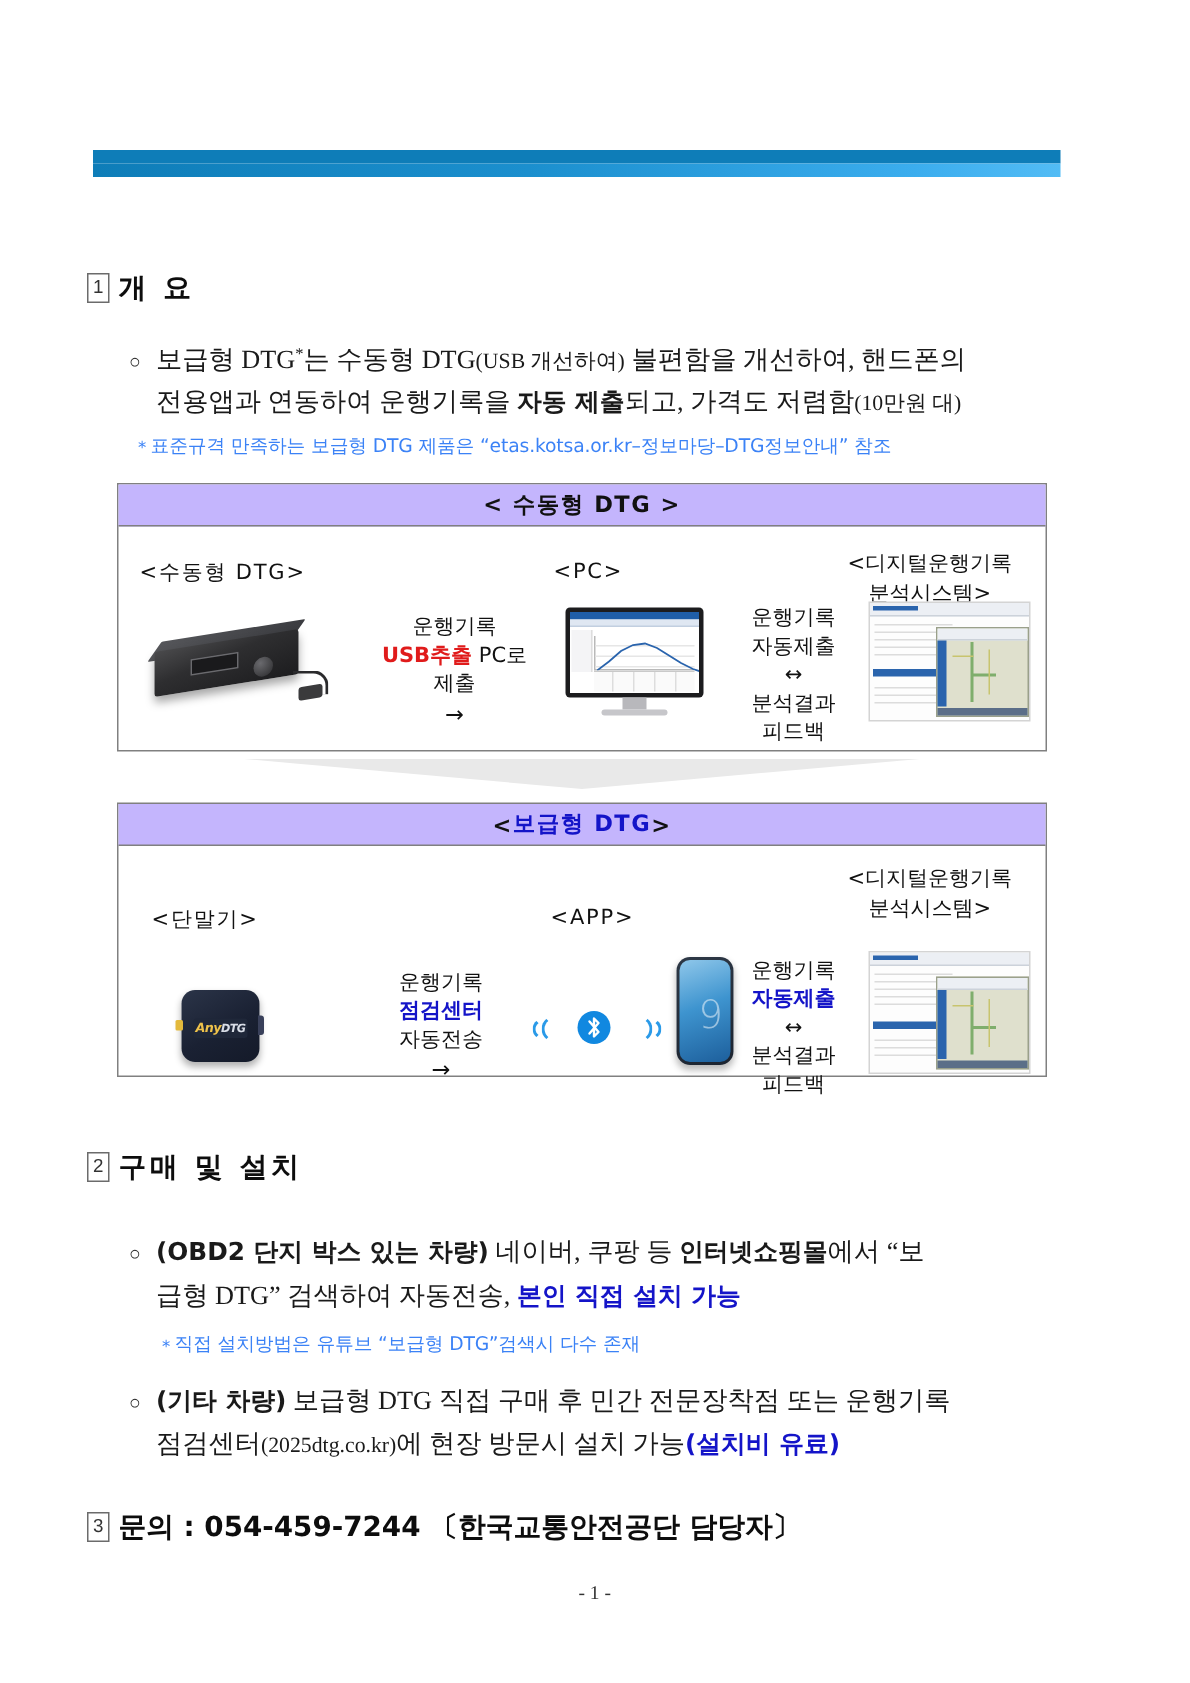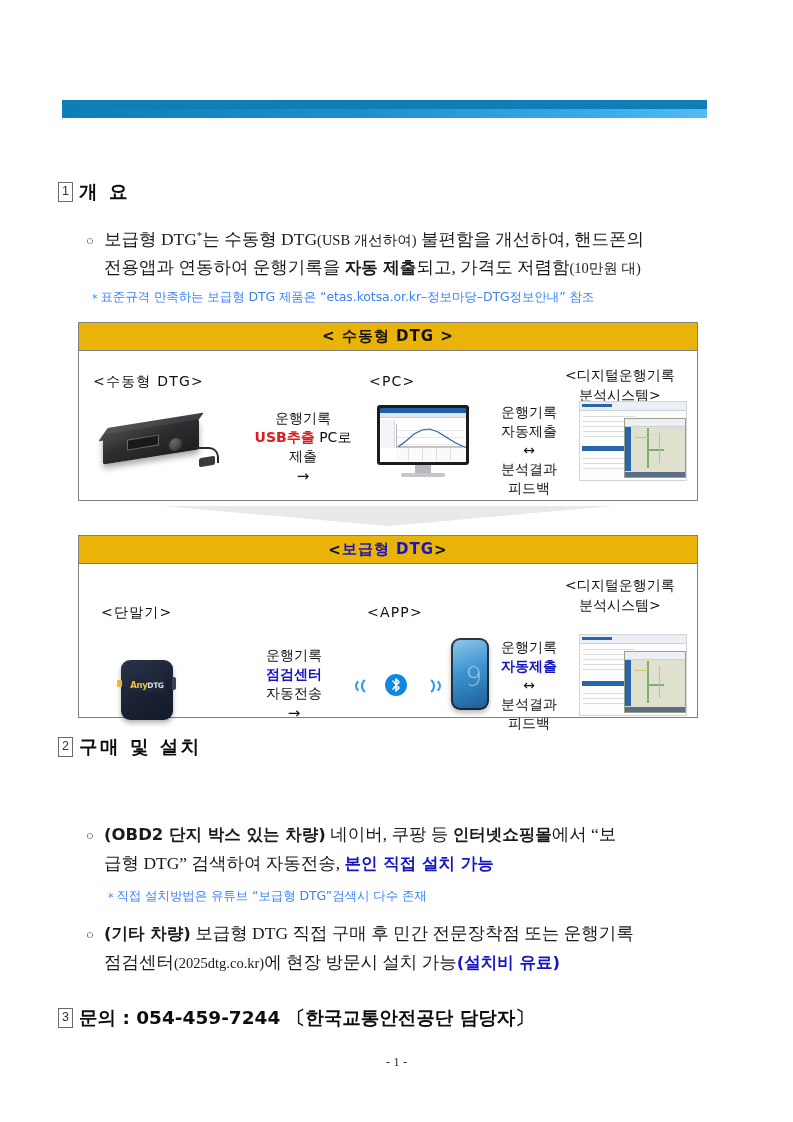--- a/index.html
+++ b/index.html
@@ -98,21 +98,21 @@
   
   .dbox {
     position: absolute;
     border: 1px solid #808080;
     background: #ffffff;
     box-sizing: border-box;
   }
   .dbox-head {
     height: 27px;
     border-bottom: 1px solid #808080;
-    background: #eab308;
+    background: #c4b5fd;
     display: flex;
     align-items: center;
     justify-content: center;
     font-family: "DejaVu Sans", sans-serif;
     font-weight: bold;
     font-size: 15px;
     letter-spacing: 1px;
     color: #111;
   }
   .dbox-head .hl-blue { color: #1414C8; }
@@ -243,24 +243,25 @@
   .sys-map {
     position:absolute; background:#dfe0cd; border:1px solid #9aa08b;
   }
   .sys-map .road { position:absolute; background:#7fae6c; }
   .sys-map .road2 { position:absolute; background:#c8c46e;}
   .sys-head { position:absolute; background:#eceff4; border-bottom:1px solid #ccd2da;}
 
   
   .anydtg {
     position: absolute;
-    width: 52px; height: 60px;
+    width: 52px; height: 48px;
     border-radius: 9px;
     background: linear-gradient(150deg, #2b3448 0%, #1a2133 55%, #141a29 100%);
     box-shadow: 0 3px 5px rgba(0,0,0,0.3);
+    font-style: italic;
   }
   .anydtg-logo {
     position:absolute;
     left: 8px; top: 19px;
     width: 36px; height: 13px;
     background: #1f2739;
     border-radius: 2px;
     font-family: "DejaVu Sans", sans-serif;
     font-size: 8.5px;
     font-weight: bold;
@@ -503,21 +504,21 @@
         <div class="road" style="left:23px; top:32px; width:16px; height:2px;"></div>
         <div class="road2" style="left:10px; top:18px; width:14px; height:1px;"></div>
         <div class="road2" style="left:34px; top:14px; width:1px; height:32px;"></div>
         <div class="sys-bar" style="left:0; bottom:0; right:0; height:5px; background:#5b6e88;"></div>
       </div>
     </div>
 
   </div>
 </div>
 
-<div class="section-heading" style="left:58px; top:734px;text-align:center;">
+<div class="section-heading" style="left:58px; top:765px;text-align:center;">
   <span class="numbox">2</span><span class="sec-title-sp">구매 및 설치</span>
 </div>
 
 <div class="bullet-o" style="left:86px; top:828px;">○</div>
 <div class="para" style="left:104px; top:820px; width:602px;">
   <b class="k">(OBD2 단지 박스 있는 차량)</b><span> 네이버, 쿠팡 등 </span><b class="k">인터넷쇼핑몰</b><span>에서 “보</span><br>
   <span>급형 DTG” 검색하여 자동전송, </span><b class="blue">본인 직접 설치 가능</b>
 </div>
 
 <div class="note" style="left:108px; top:888px;">

